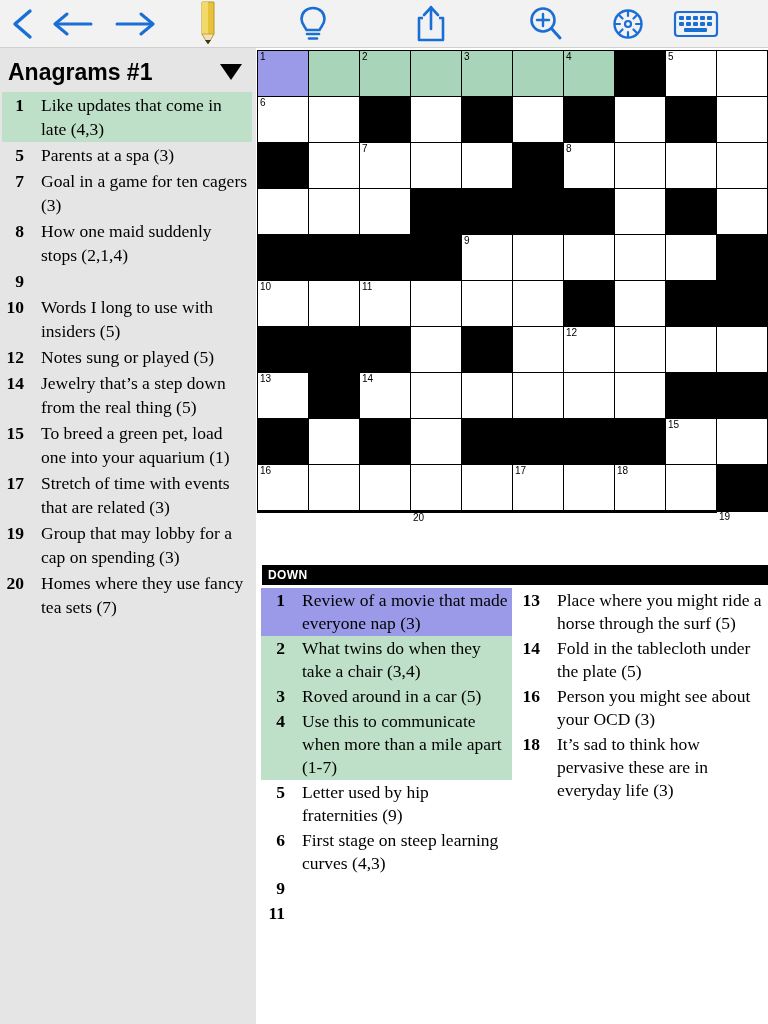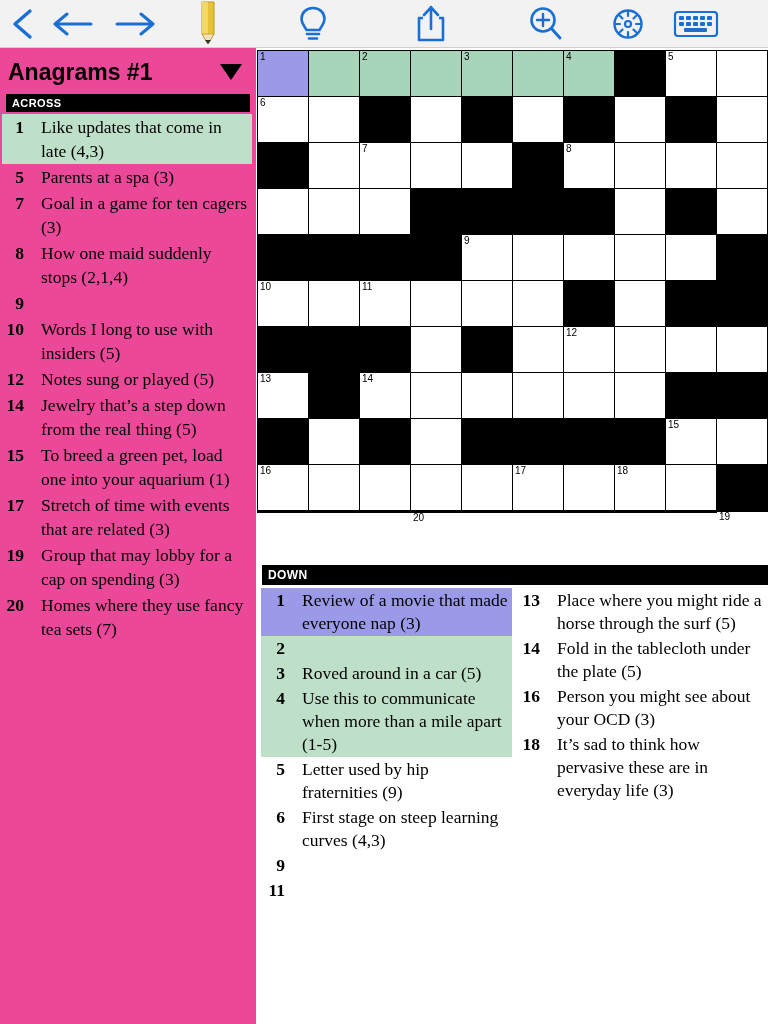--- a/index.html
+++ b/index.html
@@ -37,21 +37,21 @@
   .tb-share  { width: 118px; }
   .tb-zoom   { width: 110px; }
   .tb-settings { width: 56px; }
   .tb-keyboard { width: 80px; }
 
   
   .left-col {
     position: absolute;
     top: 48px; left: 0;
     width: 256px; height: 976px;
-    background: #ec4899;
+    background: #e5e5e5;
   }
   .puzzle-title-row {
     display: flex; align-items: center;
     padding: 6px 8px 2px 8px;
     height: 44px;
   }
   .puzzle-title {
     font-family: "Liberation Sans", sans-serif;
     font-weight: bold;
     font-size: 23px;
@@ -238,21 +238,20 @@
         </g>
       </svg>
     </div>
   </div>
 
   <div class="left-col">
     <div class="puzzle-title-row">
       <div class="puzzle-title">Anagrams #1</div>
       <div class="triangle-down"></div>
     </div>
-    <div class="section-head">ACROSS</div>
     <div class="clue-list" id="across-list">
         <div class="clue highlight">
           <div class="clue-num">1</div>
           <div class="clue-text">Like updates that come in late (4,3)</div>
         </div>
         <div class="clue">
           <div class="clue-num">5</div>
           <div class="clue-text">Parents at a spa (3)</div>
         </div>
         <div class="clue">
@@ -464,28 +463,29 @@
   <div class="down-wrap">
     <div class="down-head">DOWN</div>
     <div class="down-cols">
       <div class="down-col" id="down-left">
           <div class="clue highlight" style="background: rgb(154, 154, 232);">
             <div class="clue-num">1</div>
             <div class="clue-text">Review of a movie that made everyone nap (3)</div>
           </div>
           <div class="clue highlight">
             <div class="clue-num">2</div>
+            <div class="clue-text">What twins do when they take a chair (3,4)</div>
           </div>
           <div class="clue highlight">
             <div class="clue-num">3</div>
             <div class="clue-text">Roved around in a car (5)</div>
           </div>
           <div class="clue highlight">
             <div class="clue-num">4</div>
-            <div class="clue-text">Use this to communicate when more than a mile apart (1-5)</div>
+            <div class="clue-text">Use this to communicate when more than a mile apart (1-7)</div>
           </div>
           <div class="clue">
             <div class="clue-num">5</div>
             <div class="clue-text">Letter used by hip fraternities (9)</div>
           </div>
           <div class="clue">
             <div class="clue-num">6</div>
             <div class="clue-text">First stage on steep learning curves (4,3)</div>
           </div>
           <div class="clue">

